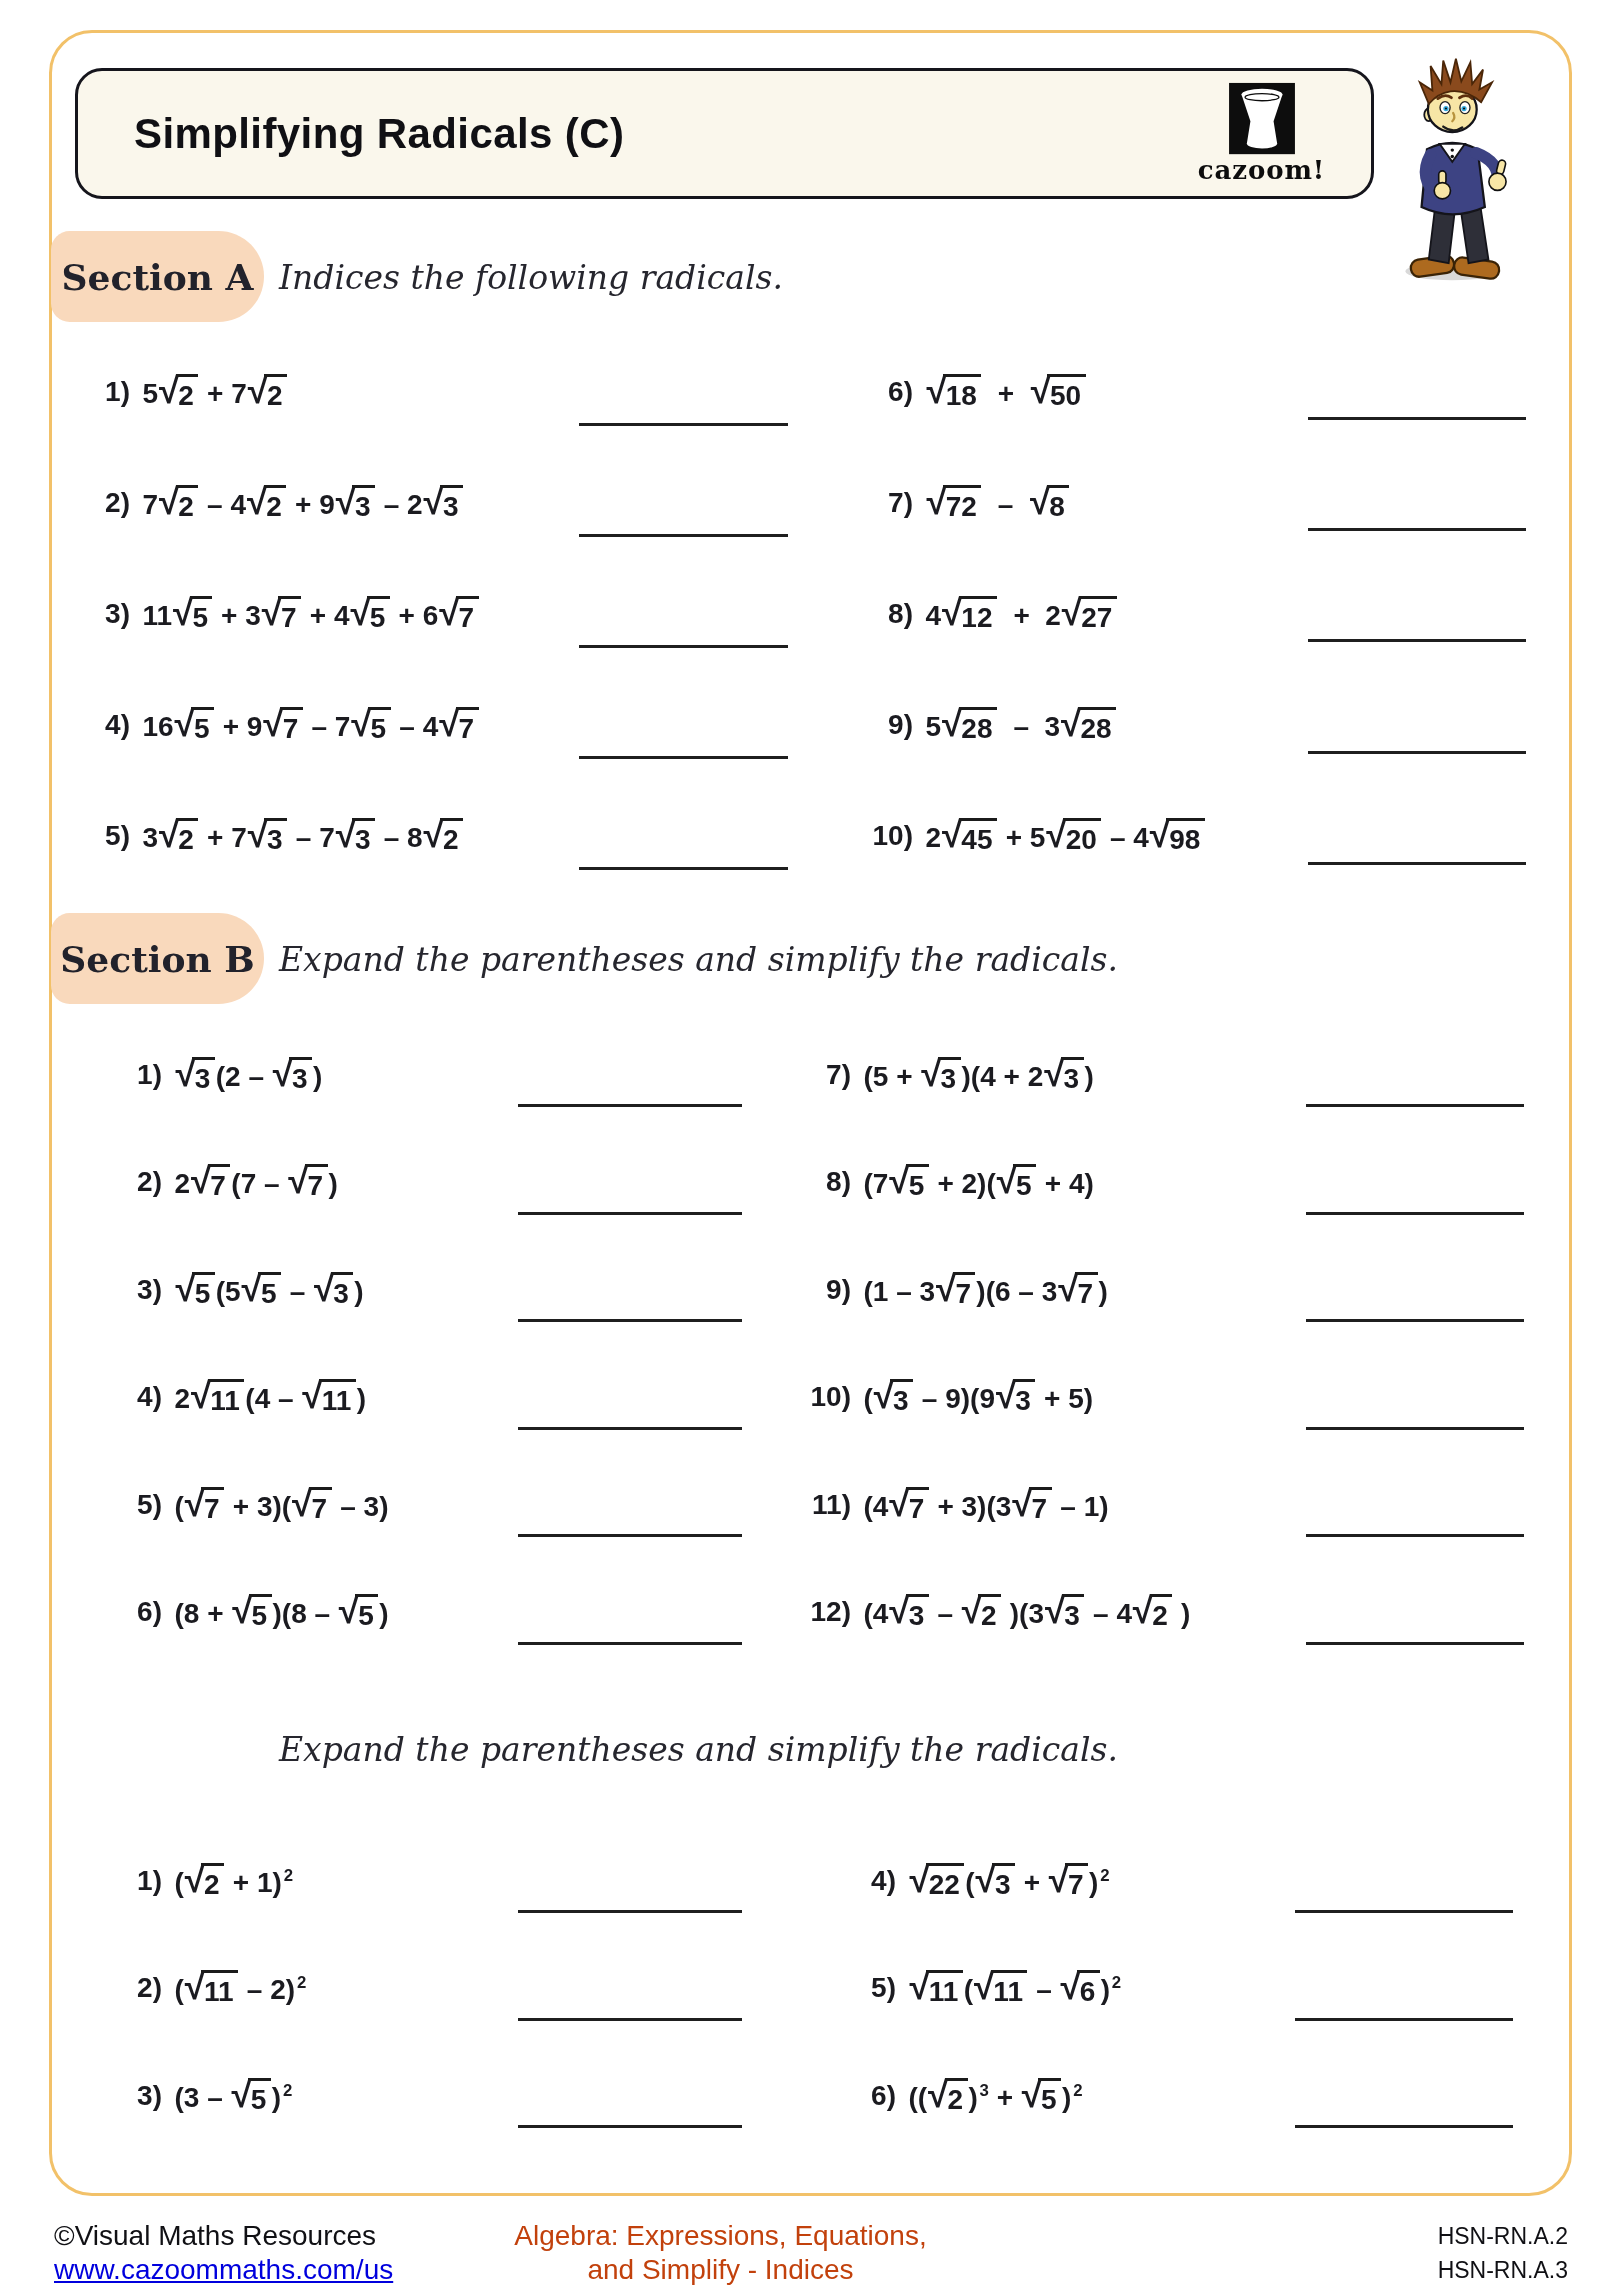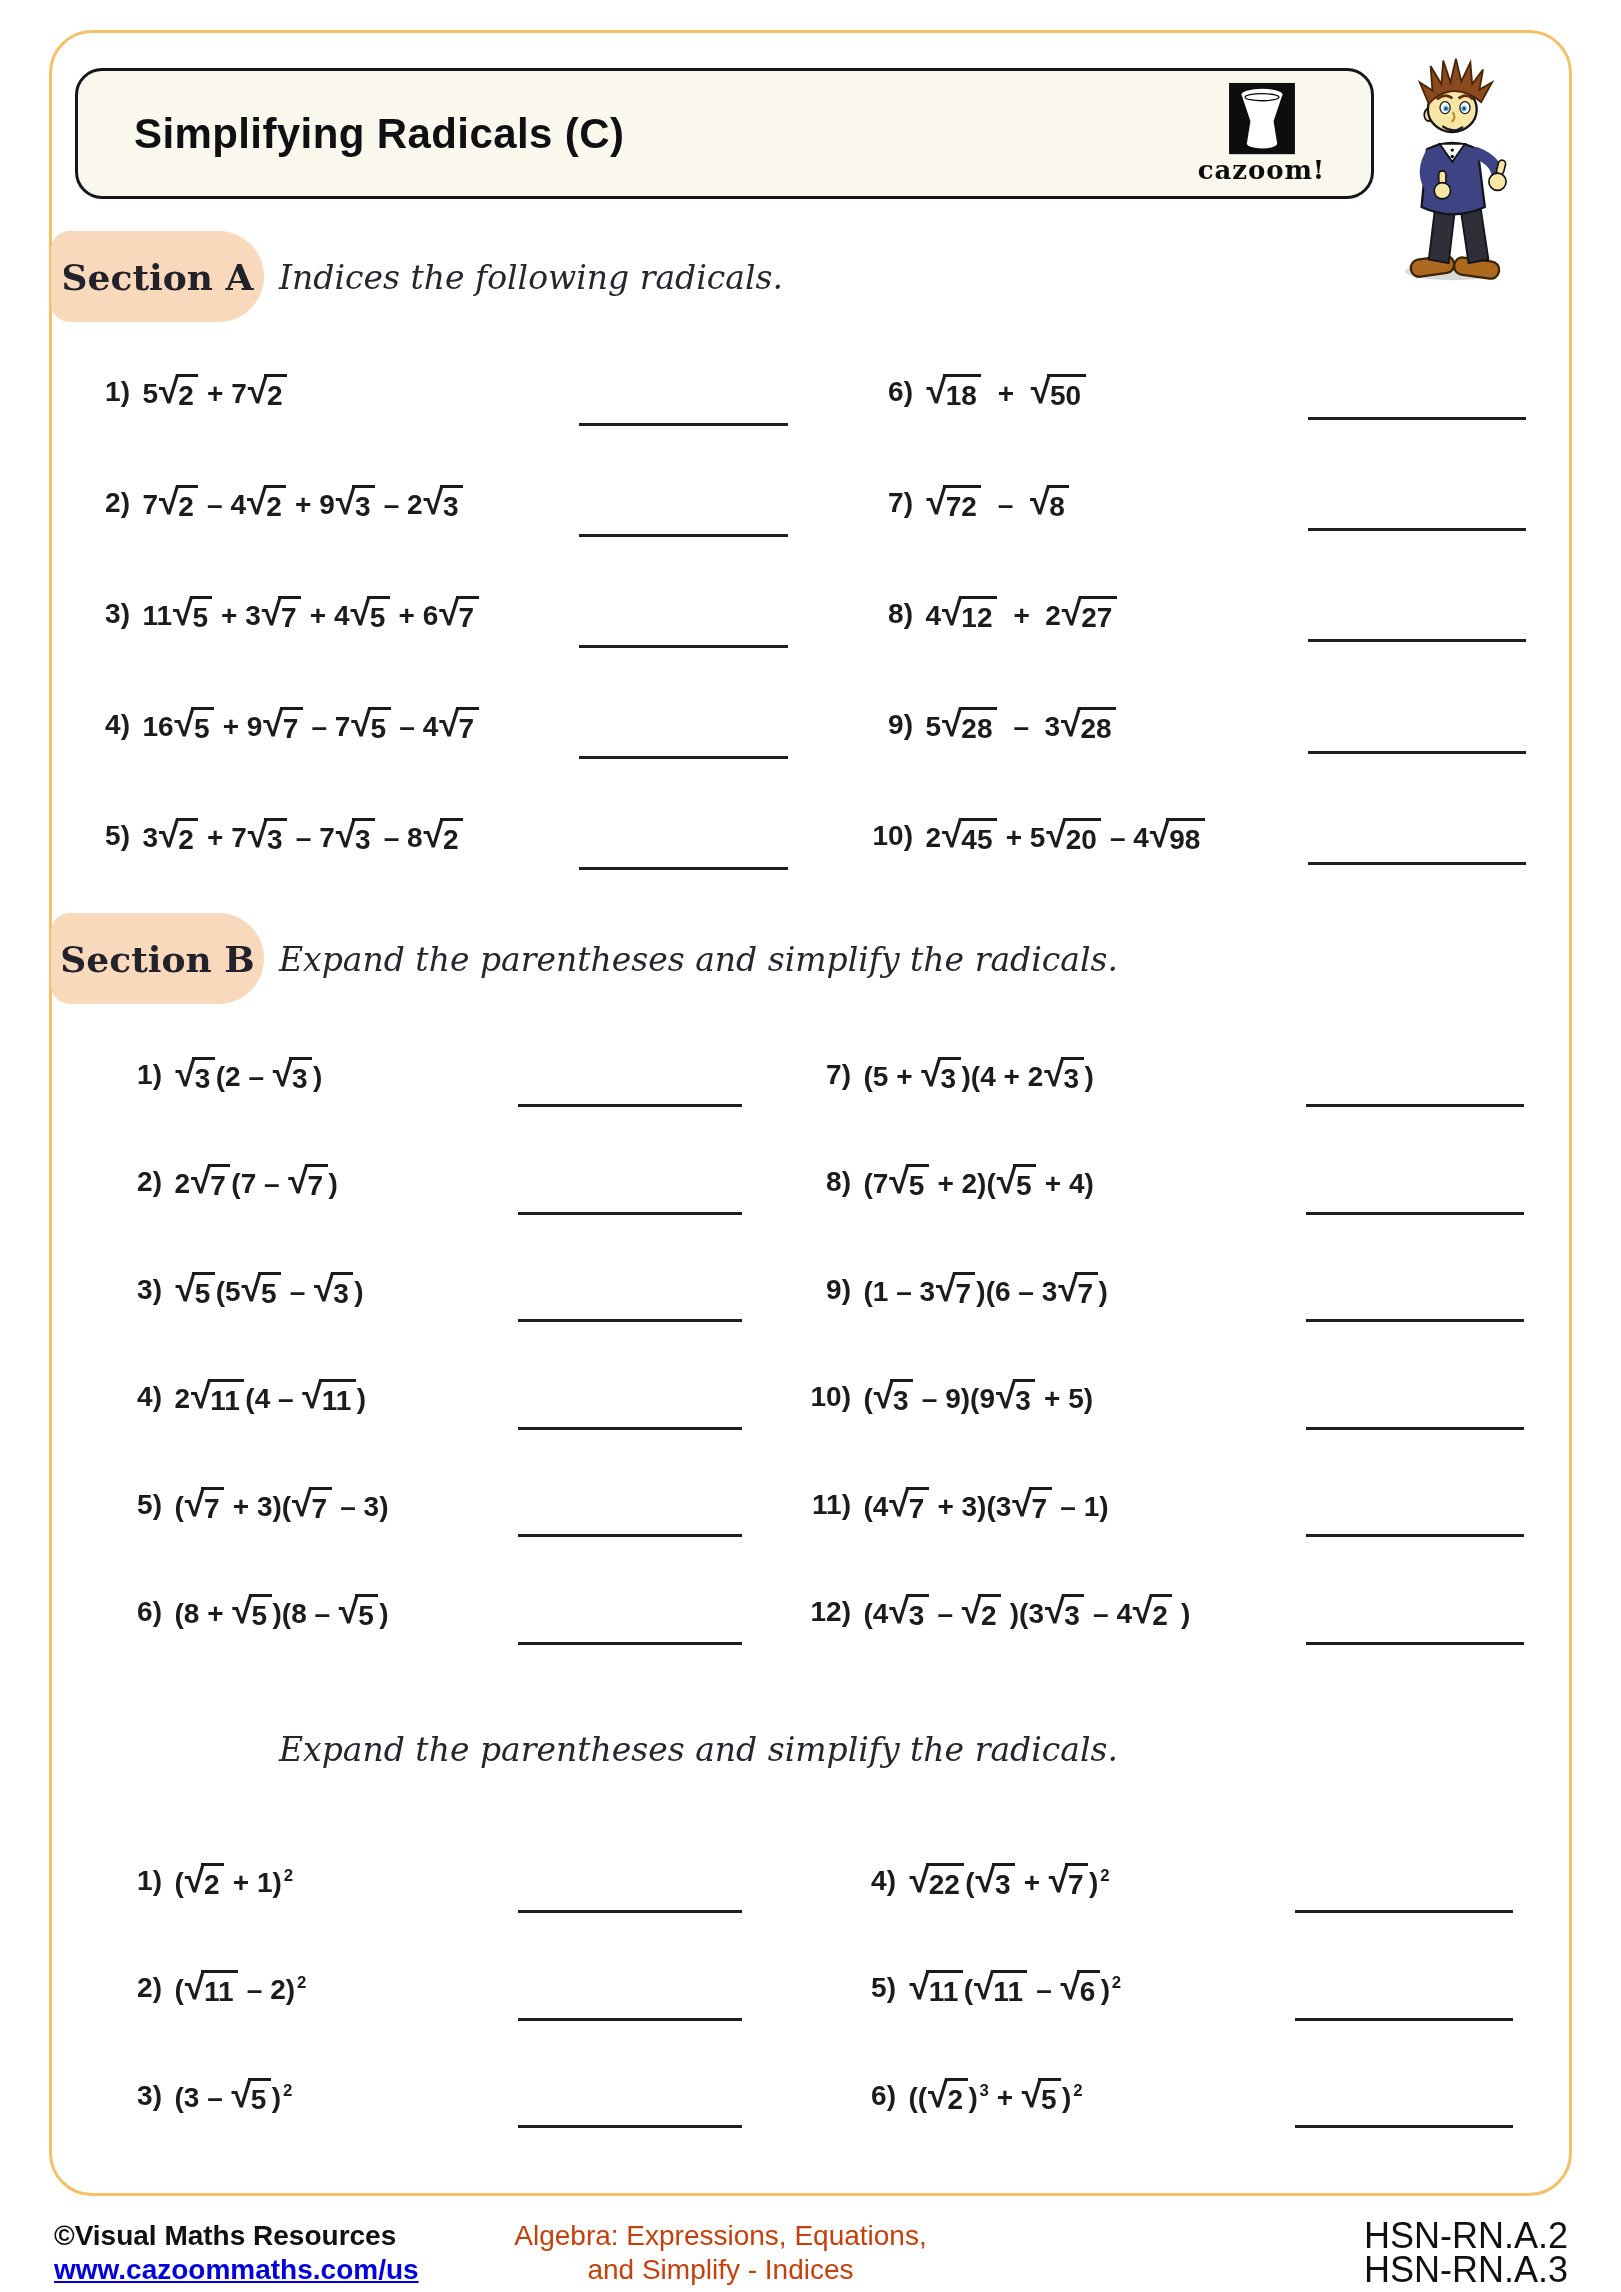--- a/index.html
+++ b/index.html
@@ -39,26 +39,26 @@
   .prow{position:absolute;height:50px;display:flex;align-items:center;white-space:pre;}
   .pnum{font-weight:700;font-size:28px;text-align:right;margin-right:12.5px;flex:none;}
   .expr{font-weight:700;font-size:28px;display:flex;align-items:baseline;white-space:pre;}
   .expr .txt{white-space:pre;}
   .rad{display:inline-flex;align-items:flex-start;margin:0 0.9px;}
   .rsign{font-size:1.32em;line-height:.92;font-weight:700;margin-right:-3.6px;flex:none;}
   .rbody{border-top:3.1px solid #1b1b1b;padding:5.4px 4.5px 0 2.7px;line-height:1;}
   sup.sq{font-size:.6em;line-height:1;position:relative;top:-.62em;margin-left:1.8px;font-weight:700;}
   .aline{position:absolute;border-bottom:3.1px solid #1f1f1f;height:0;}
   
-  .footer-left{position:absolute;left:54px;top:2219px;font-size:28px;line-height:34px;color:#101014;font-weight:bold;}
+  .footer-left{position:absolute;left:54px;top:2219px;font-size:28px;line-height:34px;color:#101014;}
   .footer-left a{color:var(--link);text-decoration:underline;cursor:pointer;}
   .footer-center{position:absolute;left:452px;width:537px;top:2219px;text-align:center;
         font-size:28px;line-height:34px;color:#c2410c;}
   .footer-right{position:absolute;right:54px;top:2219px;text-align:right;
-        font-size:36px;line-height:34px;color:#101014;}
+        font-size:23px;line-height:34px;color:#101014;}
 </style>
 </head>
 <body>
 
 <div class="page">
   <div class="main-border"></div>
 
   <div class="title-box">
     <h1>Simplifying Radicals (C)</h1>
     <div class="logo">

